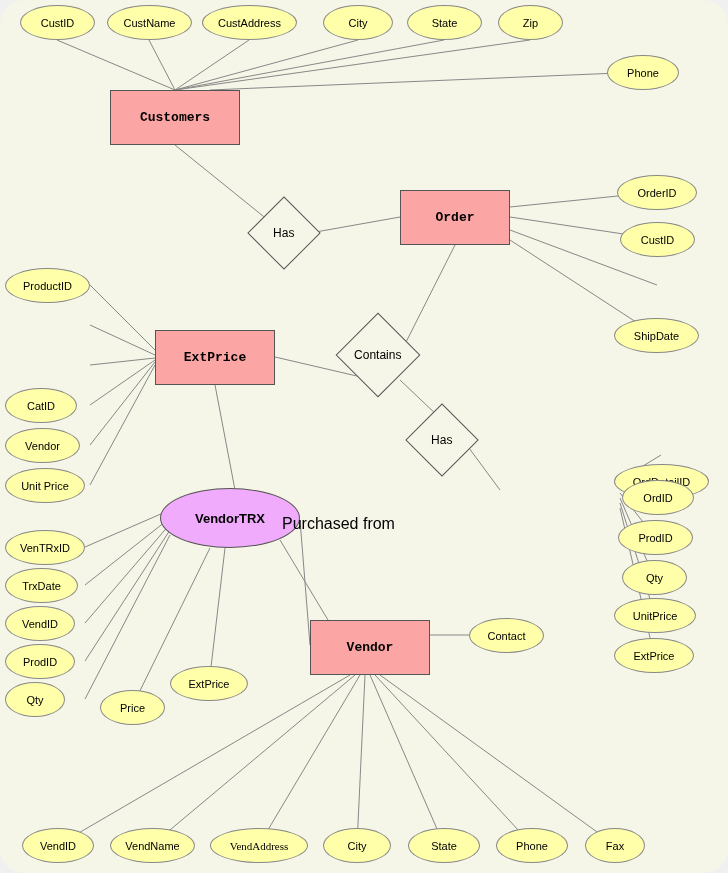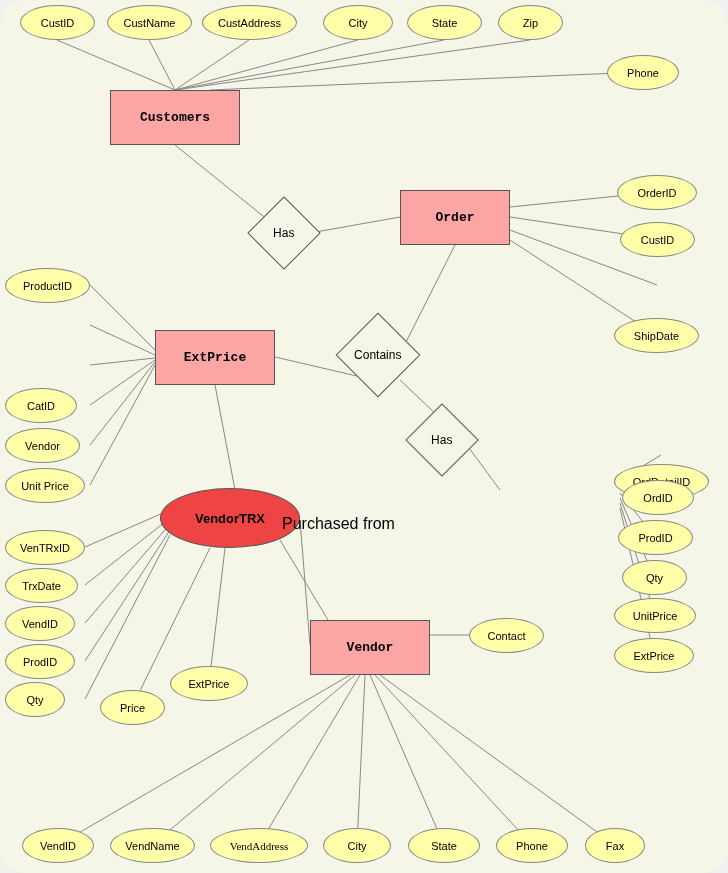--- a/index.html
+++ b/index.html
@@ -59,21 +59,21 @@
       font-size: 12px;
       color: #000;
       transform: rotate(45deg);
     }
     .relationship span {
       transform: rotate(-45deg);
       display: block;
     }
     .vendortrx-entity {
       position: absolute;
-      background: #ef4444;
+      background: #f0abfc;
       border: 1.5px solid #555;
       border-radius: 50%;
       display: flex;
       align-items: center;
       justify-content: center;
       font-weight: bold;
       font-size: 13px;
       color: #000;
     }
   </style>

